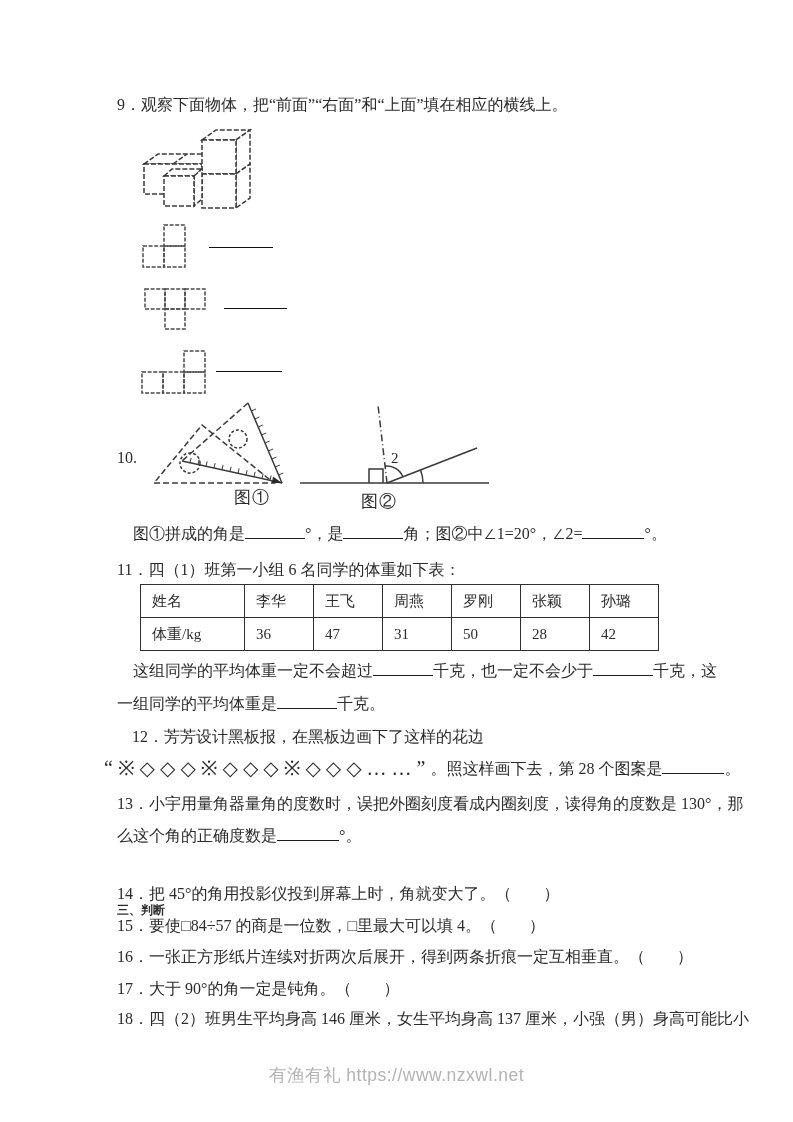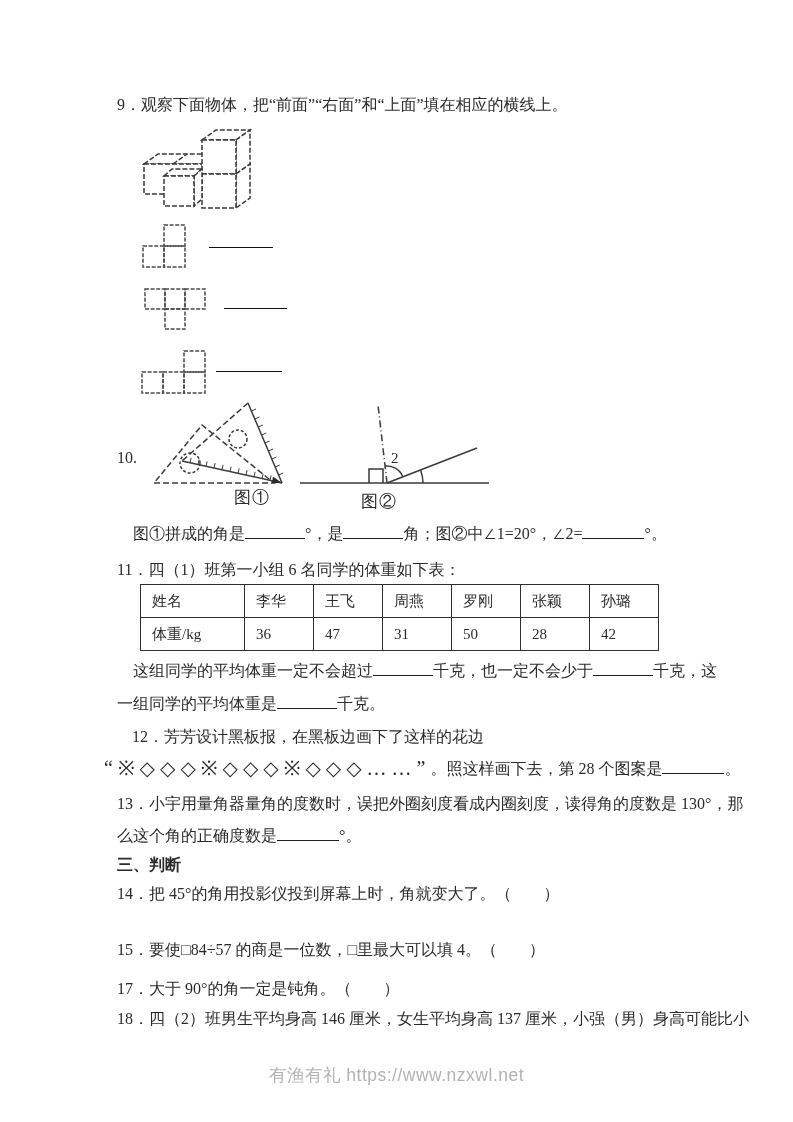--- a/index.html
+++ b/index.html
@@ -26,21 +26,21 @@
   table.wtable td{
     border:1.5px solid #2f2f2f;
     height:32px;
     padding:0 0 0 11px;
     font-size:15px;
     vertical-align:middle;
     text-align:left;
   }
   td.c0{width:92px;}
   td.cn{width:57px;margin-top:8px;}
-  .sec-title{font-weight:bold;font-size:16px;}
+  .sec-title{font-weight:bold;font-size:12px;margin-top:47px;}
   .pattern{
     font-size:20px;
     letter-spacing:5px;
     position:relative;top:1px;
   }
   .footer{
     position:absolute;left:0;width:100%;
     text-align:center;
     font-family:"Liberation Sans", sans-serif;
     font-size:17.5px;
@@ -200,19 +200,20 @@
   </div>
 
   <div class="abs" style="left:117px;top:794px;">13．小宇用量角器量角的度数时，误把外圈刻度看成内圈刻度，读得角的度数是 130°，那</div>
   <div class="abs" style="left:117px;top:826px;">
     <span>么这个角的正确度数是</span><span class="blank" style="width:62px;"></span><span>°。</span>
   </div>
 
   <div class="abs sec-title" style="left:117px;top:855px;">三、判断</div>
 
   <div class="abs" style="left:117px;top:884px;">14．把 45°的角用投影仪投到屏幕上时，角就变大了。（　　）</div>
-  <div class="abs" style="left:117px;top:940px;text-align:right;">15．要使□84÷57 的商是一位数，□里最大可以填 4。（　　）</div>
+  <div class="abs" style="left:117px;top:916px;text-align:right;">15．要使□84÷57 的商是一位数，□里最大可以填 4。（　　）</div>
+  <div class="abs" style="left:117px;top:947px;">16．一张正方形纸片连续对折两次后展开，得到两条折痕一定互相垂直。（　　）</div>
   <div class="abs" style="left:117px;top:979px;">17．大于 90°的角一定是钝角。（　　）</div>
   <div class="abs" style="left:117px;top:1009px;">18．四（2）班男生平均身高 146 厘米，女生平均身高 137 厘米，小强（男）身高可能比小</div>
 
   <div class="footer" style="top:1063px;">有渔有礼 https://www.nzxwl.net</div>
 
 </div>
 
 </body></html>

